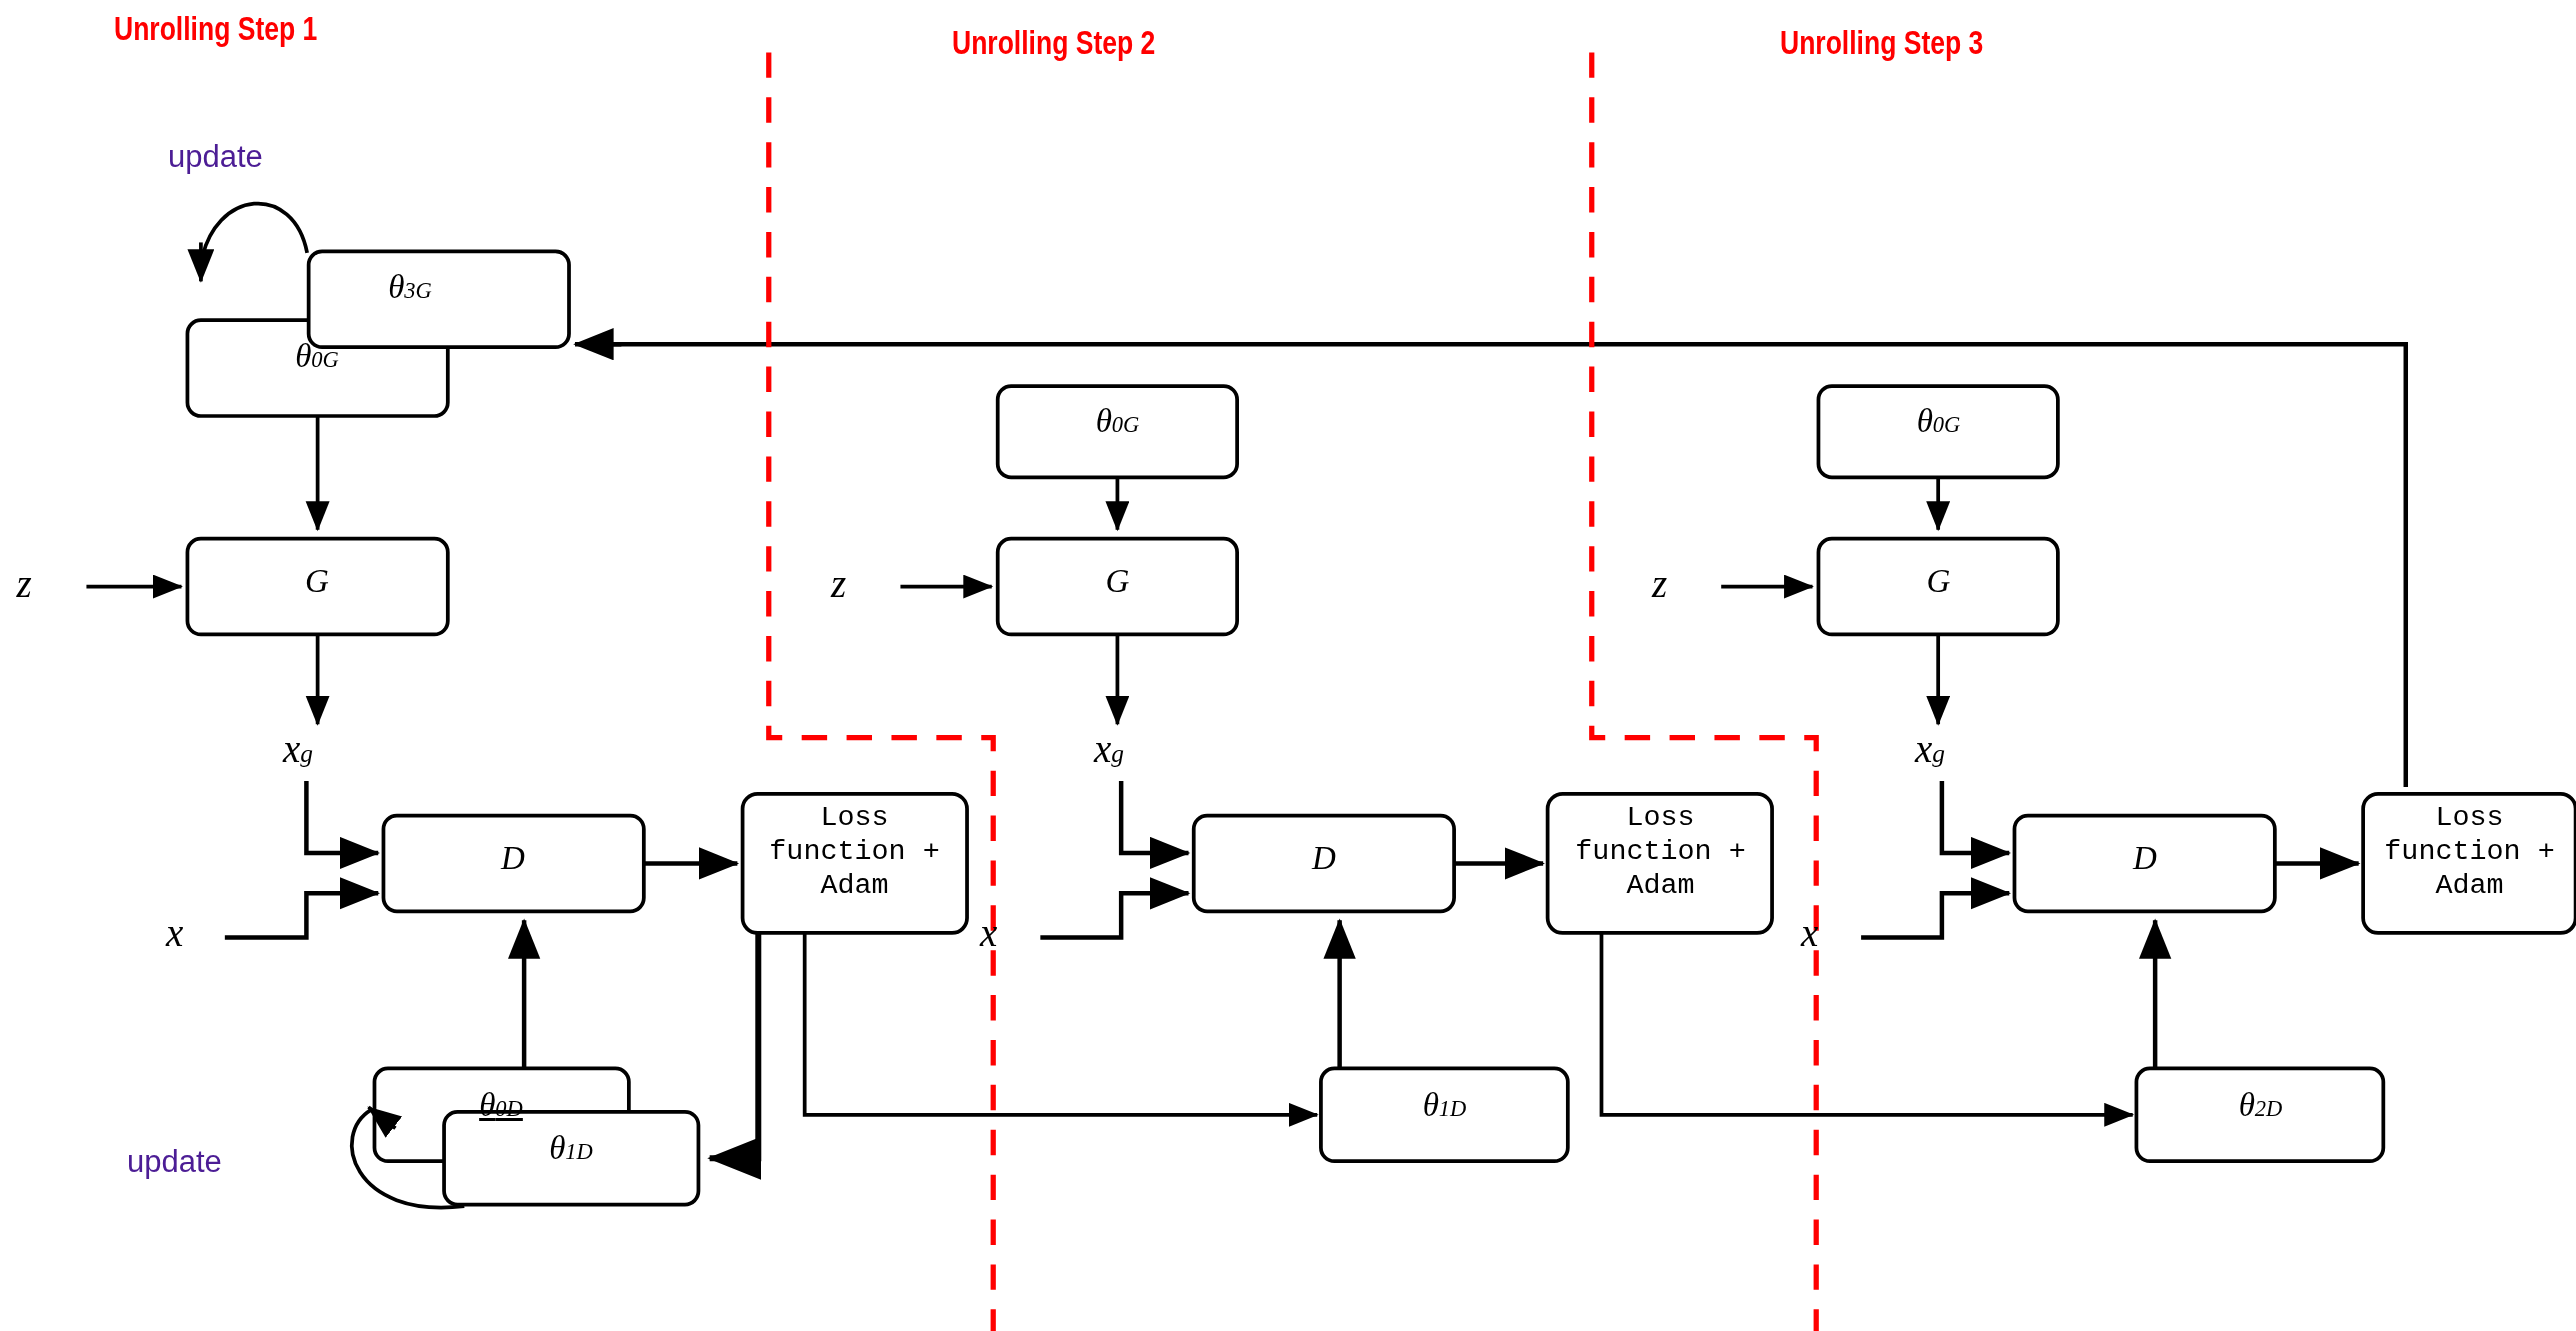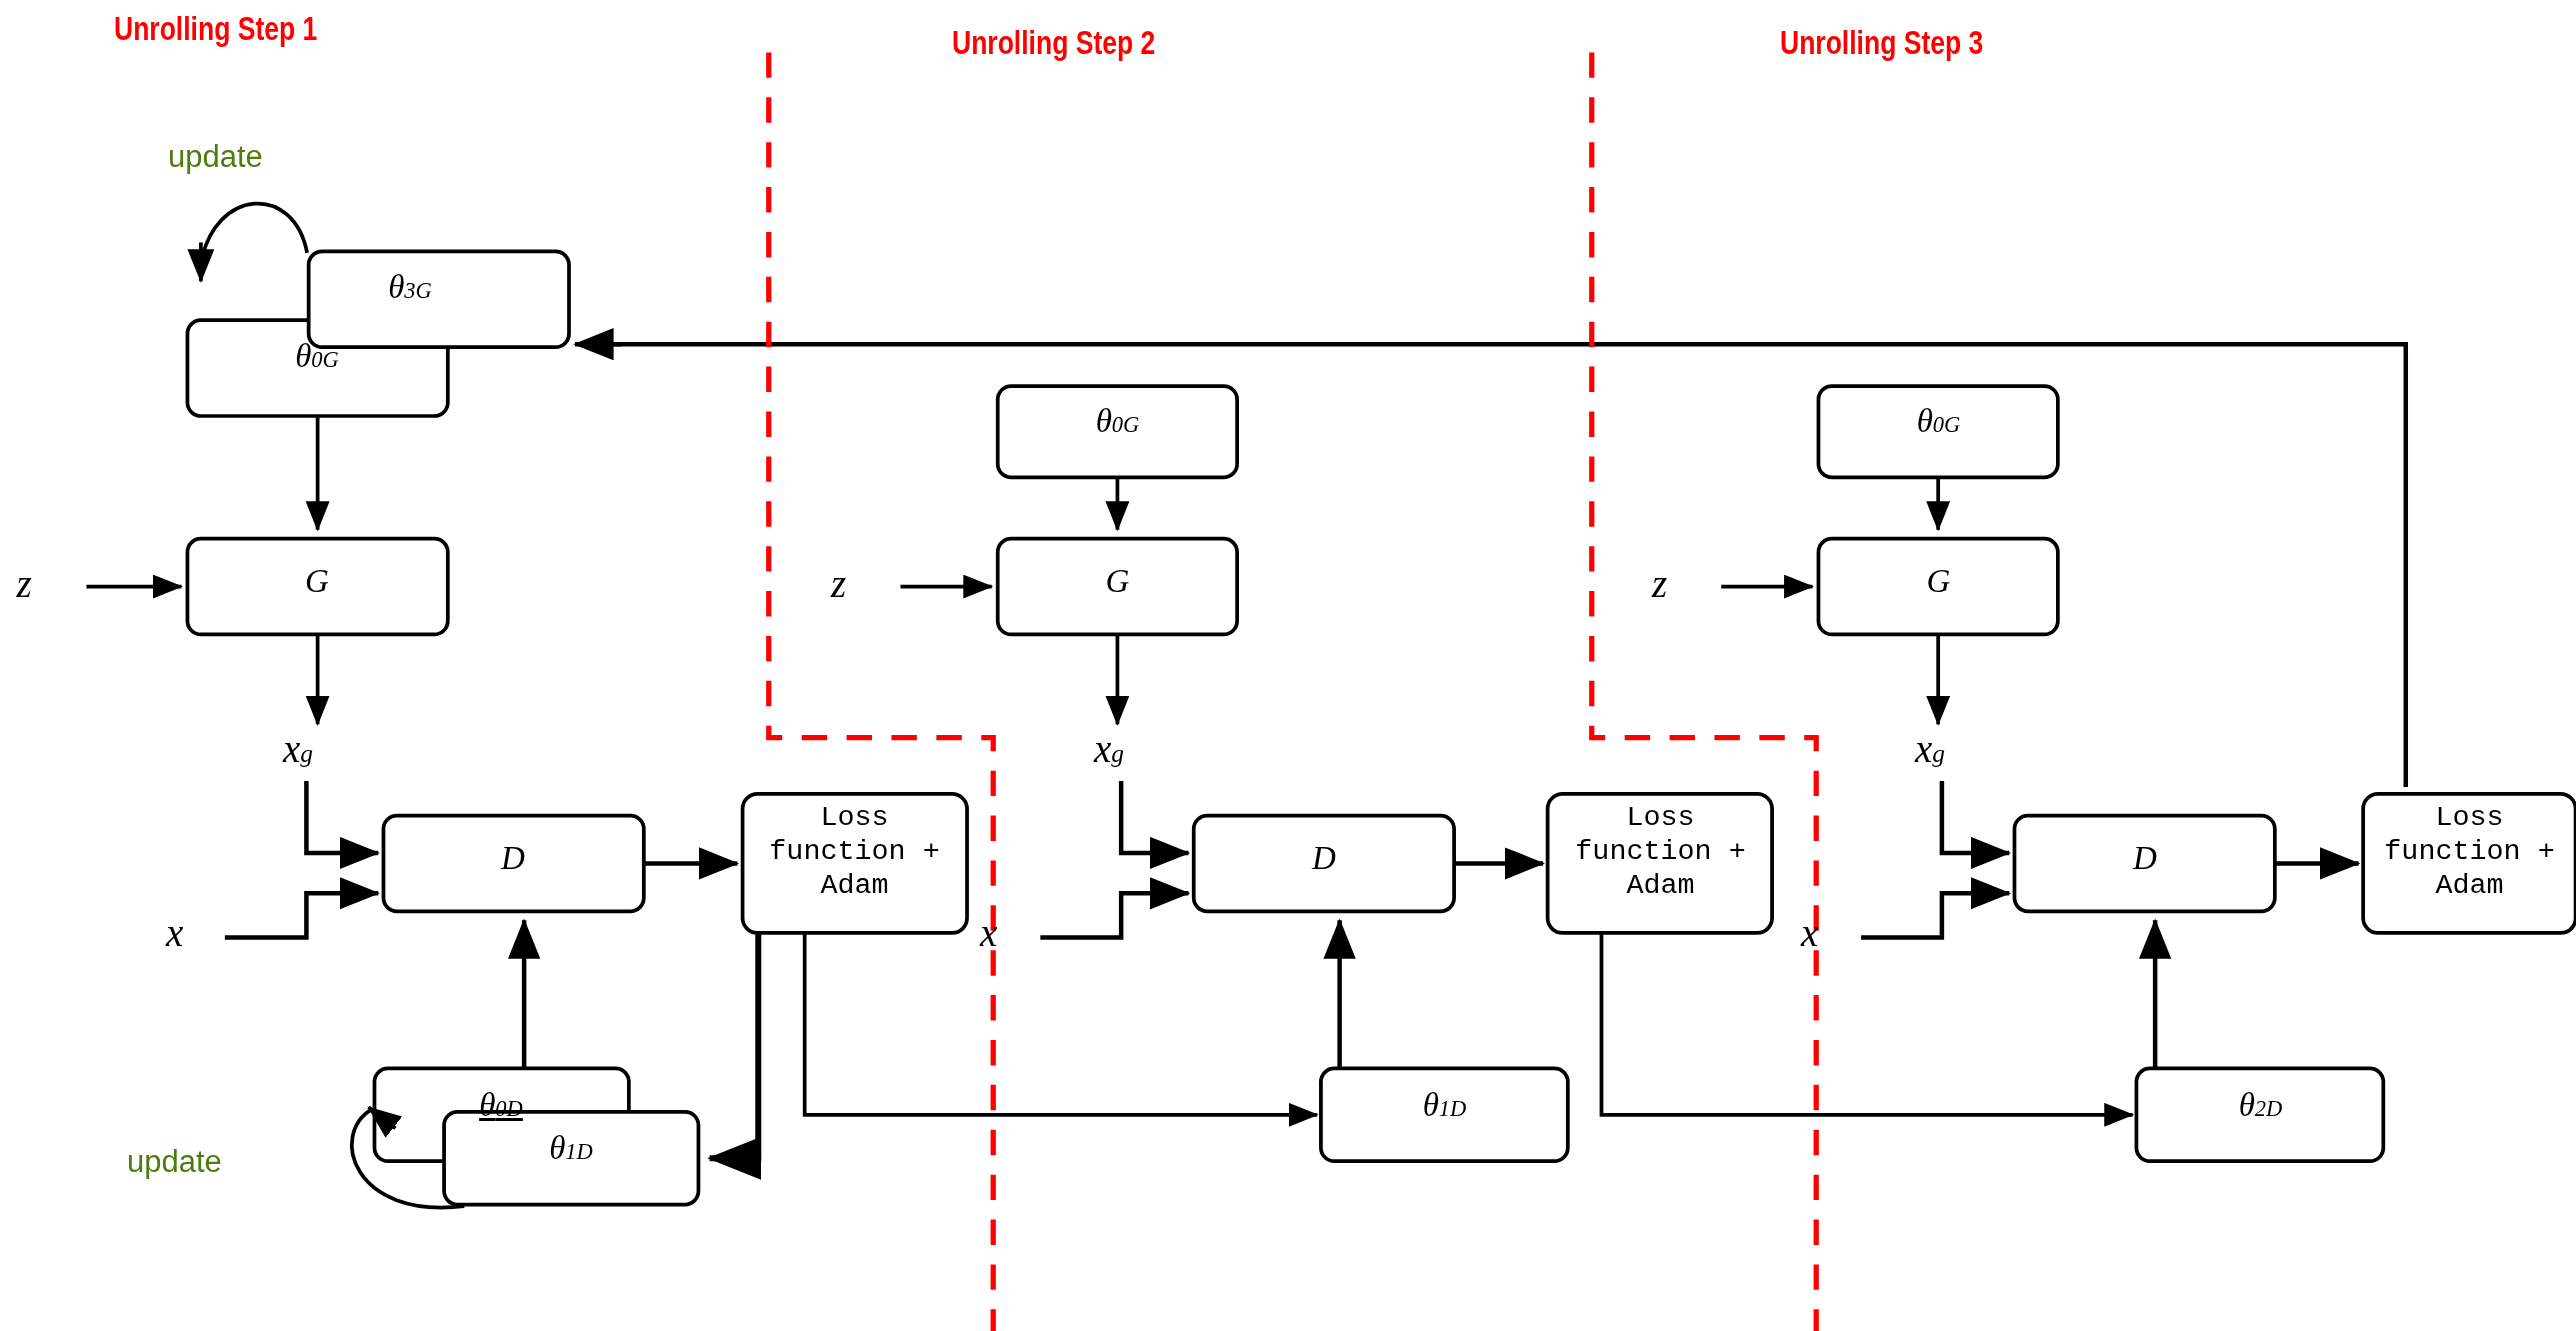--- a/index.html
+++ b/index.html
@@ -41,21 +41,21 @@
     font-family:"Liberation Serif",serif;
     font-style:italic;
     font-size:39px;
     white-space:nowrap;
   }
   .glyph .sub{font-size:25.4px;}
   .update-label{
     position:absolute;
     font-family:"Liberation Sans",sans-serif;
     font-size:31px;
-    color:#4d7c0f;
+    color:#4c1d95;
     white-space:nowrap;
   }
 </style>
 </head>
 <body>
 
 <div id="stage">
 
 <svg id="canvas" viewBox="0 0 3442 1779" xmlns="http://www.w3.org/2000/svg">
   <defs>

